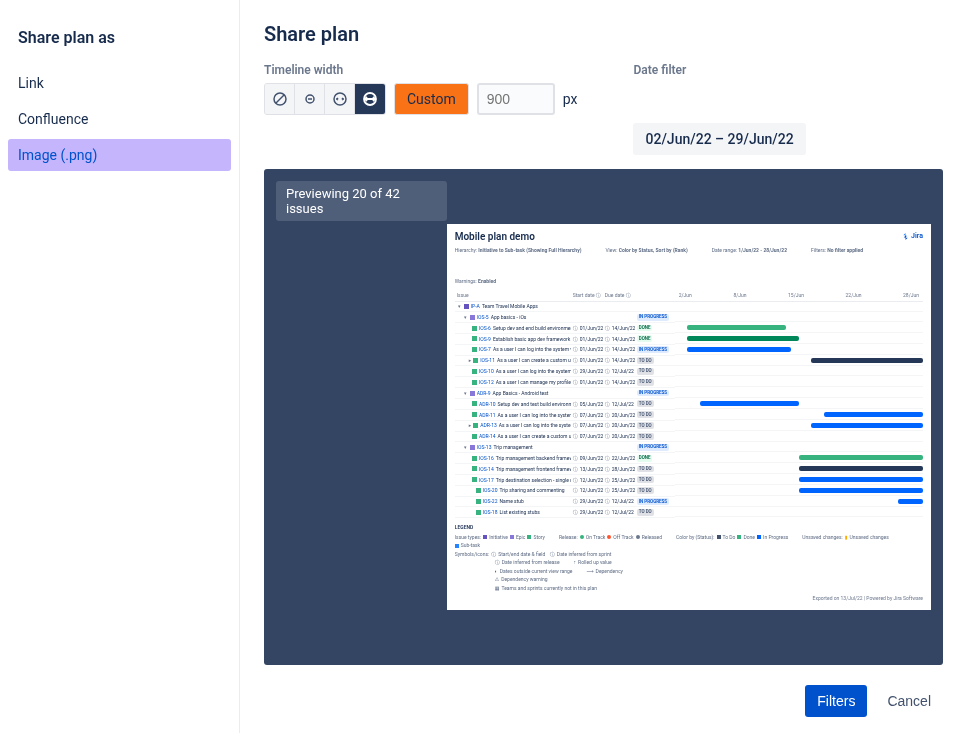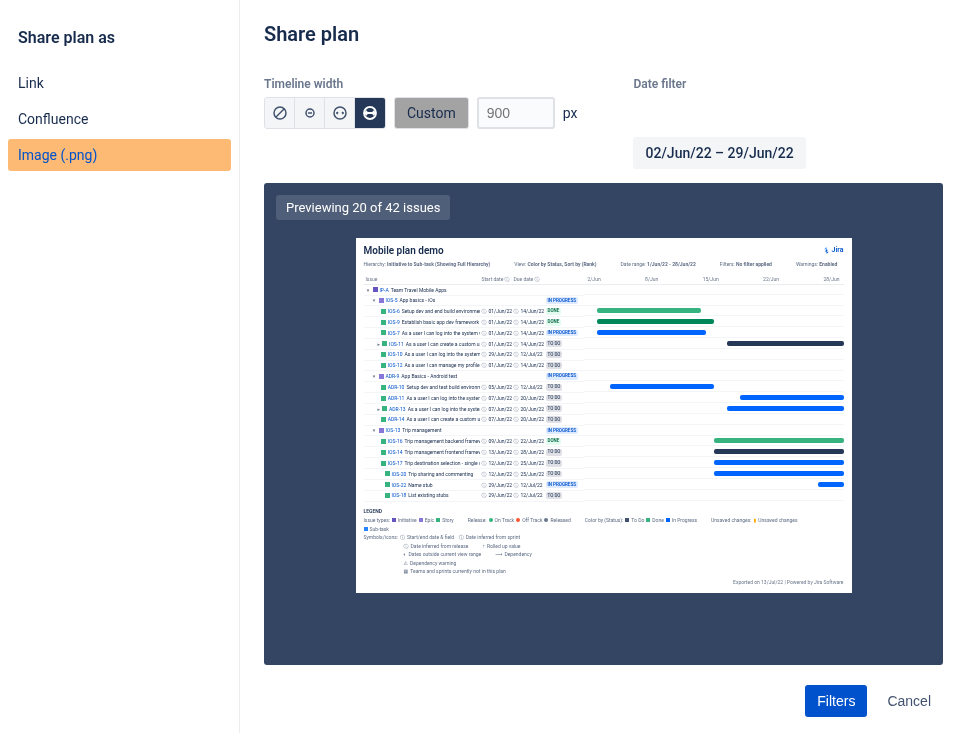--- a/index.html
+++ b/index.html
@@ -29,34 +29,34 @@
   }
   .sidebar-item {
     padding: 8px 10px;
     border-radius: 3px;
     cursor: pointer;
     font-size: 14px;
     margin-bottom: 4px;
     color: #172B4D;
   }
   .sidebar-item.active {
-    background: #fdba74;
+    background: #c4b5fd;
     color: #0052CC;
   }
   .main {
     flex: 1;
     padding: 22px 24px 16px 24px;
     display: flex;
     flex-direction: column;
     overflow: hidden;
   }
   .main-title {
     font-size: 20px;
     font-weight: 600;
-    margin-bottom: 31px;
+    margin-bottom: 17px;
   }
   .controls-row {
     display: flex;
     gap: 56px;
     margin-bottom: 14px;
   }
   .control-group { }
   .control-label {
     font-size: 12px;
     font-weight: 600;
@@ -87,21 +87,21 @@
   }
   .seg-btn:last-child { border-right: none; }
   .seg-btn.selected {
     background: #253858;
     color: #fff;
   }
   .seg-btn svg { width: 16px; height: 16px; }
   .custom-btn {
     height: 32px;
     padding: 0 12px;
-    background: #a3a3a3;
+    background: #f97316;
     border: 1px solid #DFE1E6;
     border-radius: 3px;
     display: inline-flex;
     align-items: center;
     font-size: 14px;
     cursor: pointer;
   }
   .width-input {
     height: 32px;
     width: 78px;
@@ -128,21 +128,21 @@
     font-weight: 500;
     cursor: pointer;
     margin-top: 40px;
   }
   .preview-panel {
     flex: 1;
     background: #344563;
     border-radius: 3px;
     padding: 12px 12px 12px 12px;
     display: flex;
-    flex-direction: column;
+    flex-direction: row;
     align-items: center;
     overflow: hidden;
     min-height: 0;
   }
   .preview-badge {
     align-self: flex-start;
     background: #505F79;
     color: #fff;
     font-size: 13px;
     padding: 5px 10px;

